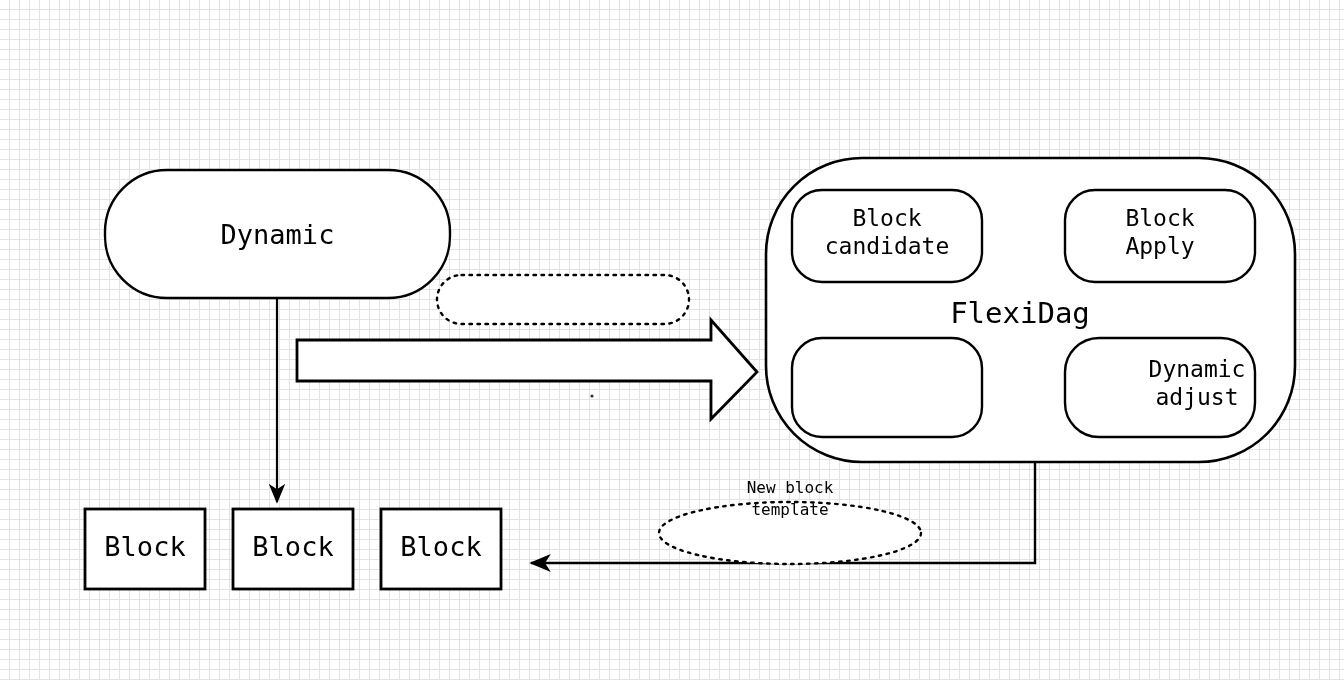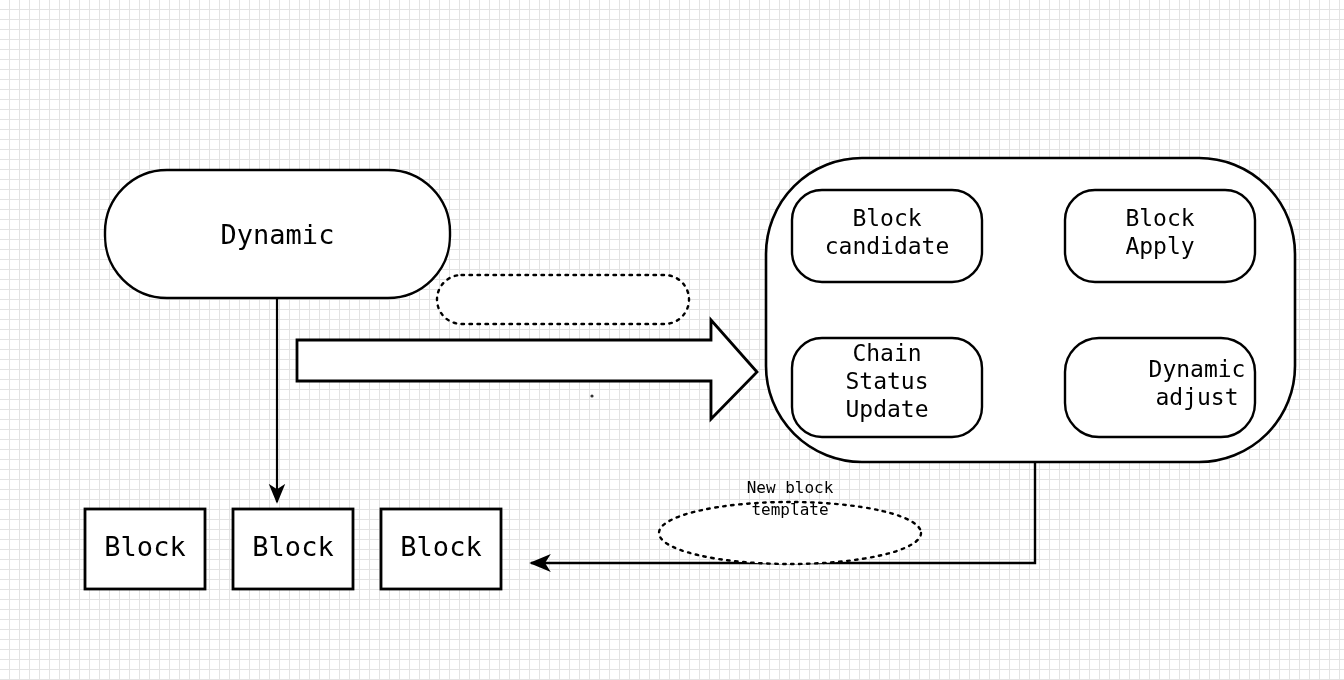--- a/index.html
+++ b/index.html
@@ -87,30 +87,28 @@
 
     <path d="M 1035 462 L 1035 563 L 531 563" fill="none" stroke="#000000" stroke-width="2.4" marker-end="url(#arrowFilled)"></path>
 
     <rect x="437" y="275" width="252" height="49" rx="24.5" ry="24.5" fill="#ffffff" stroke="#000000" stroke-width="2.4" stroke-dasharray="2.5 5.5" stroke-linecap="round"></rect>
 
     <ellipse cx="790" cy="533" rx="131" ry="31" fill="#ffffff" stroke="#000000" stroke-width="2.4" stroke-dasharray="2.5 5.5" stroke-linecap="round"></ellipse>
   </svg>
 
   <div class="node-label lbl-miners">Dynamic</div>
 
+  <div class="node-label lbl-flexidag">FlexiDag</div>
 
   <div class="node-label lbl-bcand">Block
 candidate</div>
 
   <div class="node-label lbl-bapply">Block
 Apply</div>
 
-  <div class="node-label lbl-chain">Chain
-Status
-Update</div>
 
   <div class="node-label lbl-dynamic">Dynamic
 adjust</div>
 
   <div class="node-label lbl-block1">Block</div>
 
   <div class="node-label lbl-block2">Block</div>
 
   <div class="node-label lbl-block3">Block</div>
 

